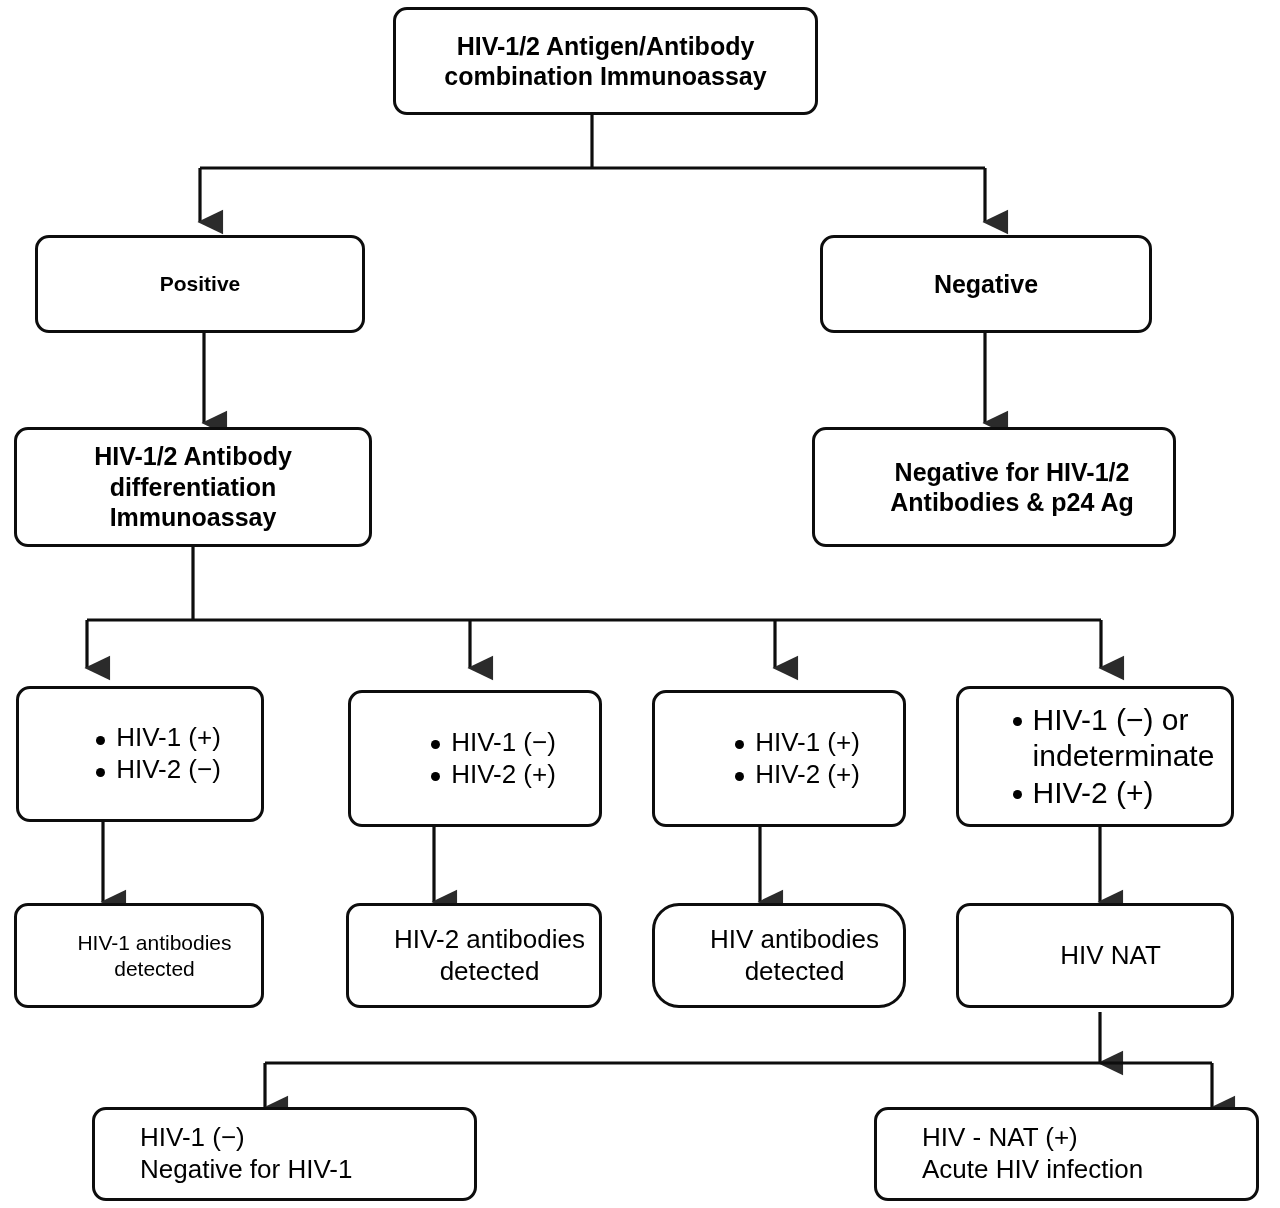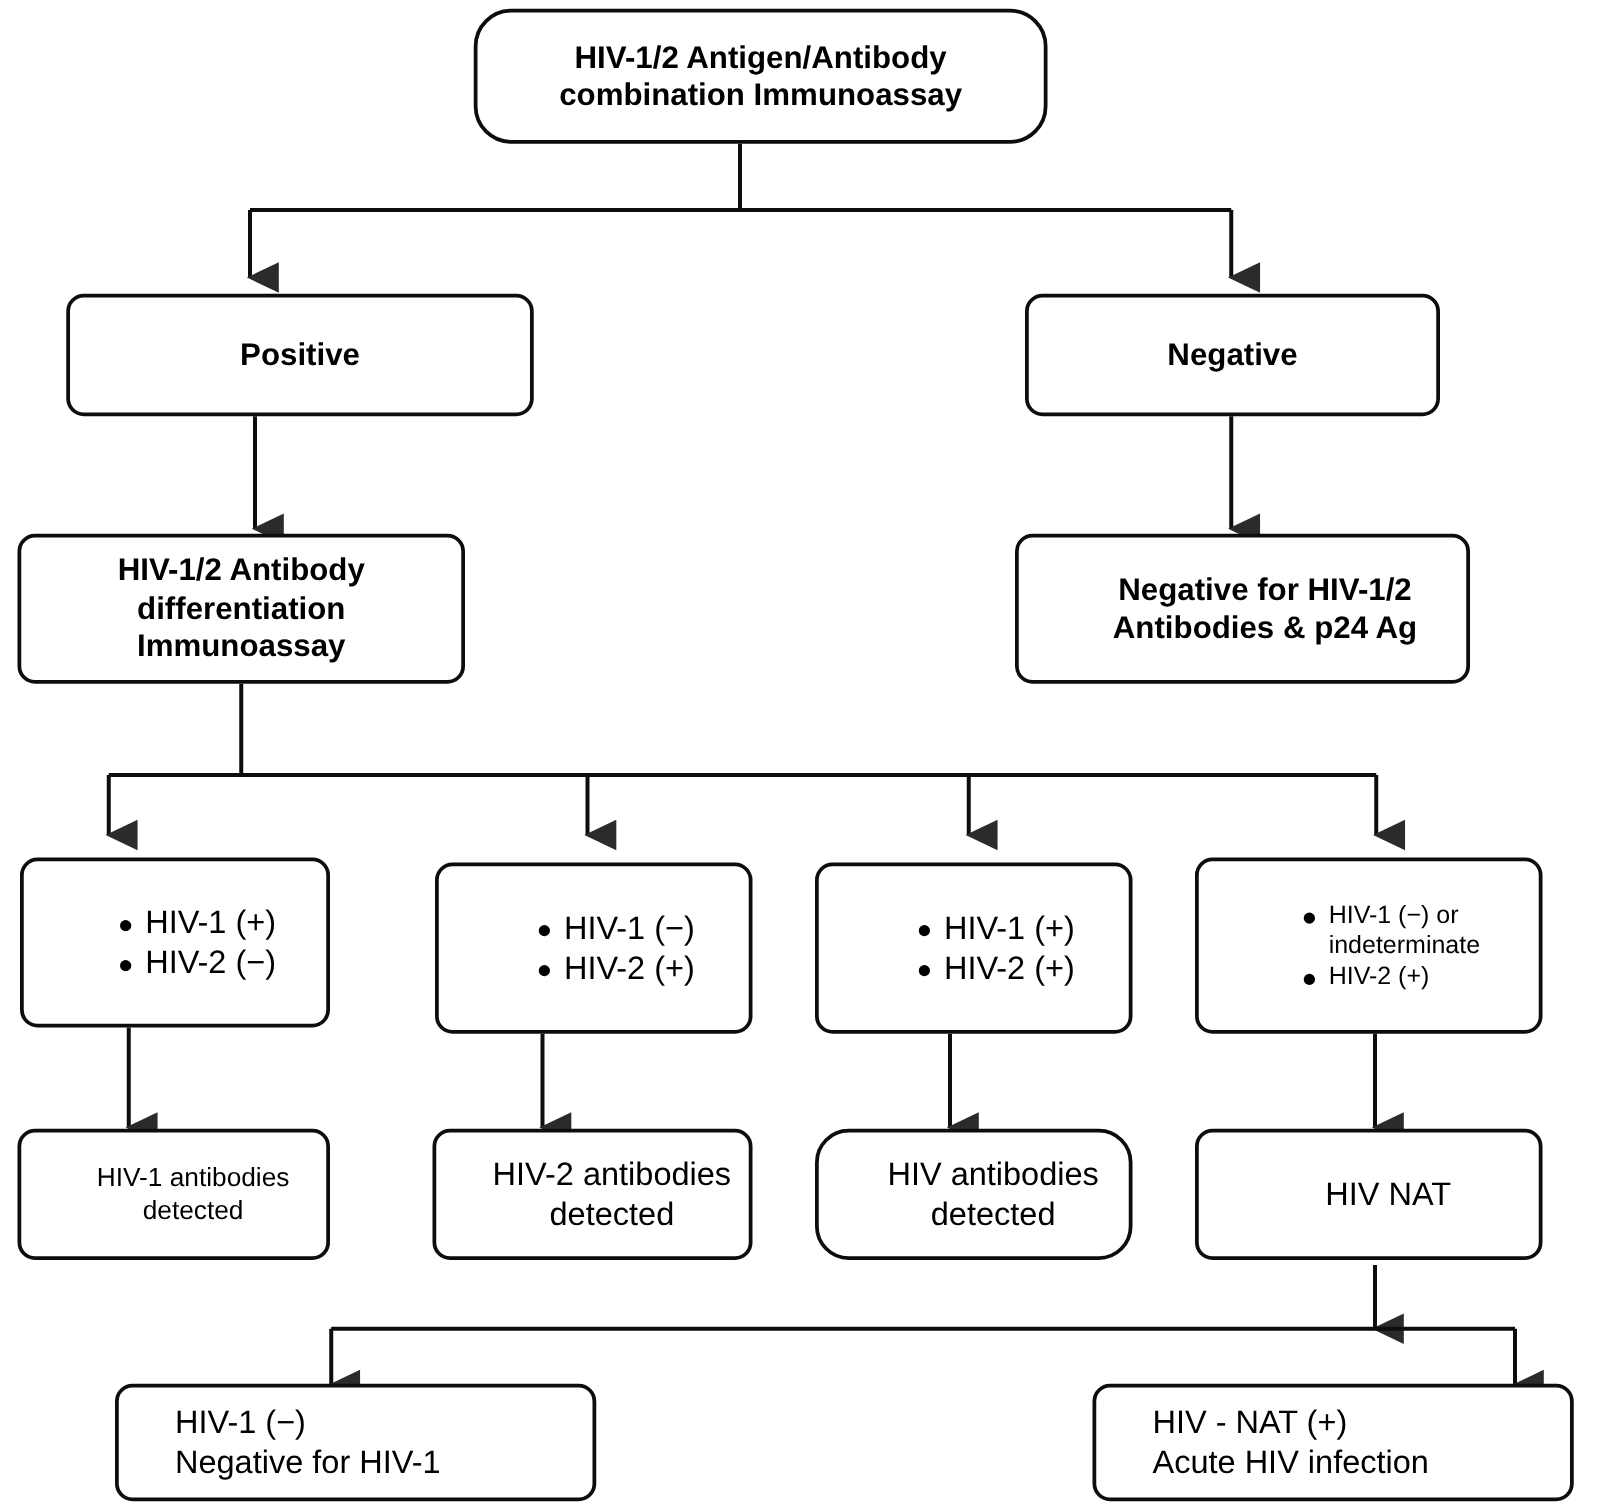--- a/index.html
+++ b/index.html
@@ -108,26 +108,26 @@
       <path d="M760,827 L760,902" marker-end="url(#ah)"></path>
       <path d="M1100,827 L1100,902" marker-end="url(#ah)"></path>
 
       <path d="M1100,1012 L1100,1063" marker-end="url(#ah)"></path>
       <path d="M265,1063 L1212,1063"></path>
       <path d="M265,1063 L265,1108" marker-end="url(#ah)"></path>
       <path d="M1212,1063 L1212,1108" marker-end="url(#ah)"></path>
     </g>
   </svg>
 
-  <div class="node bold" style="left:379px; top:7px; width:459px; height:108px; font-size:25px;border-radius:30px;">
+  <div class="node bold" style="left:393px; top:7px; width:425px; height:108px; font-size:25px;">
     <span class="txt">HIV-1/2 Antigen/Antibody
 combination Immunoassay</span>
   </div>
 
-  <div class="node bold" style="left:53px; top:235px; width:374px; height:98px; font-size:25px;">
+  <div class="node bold" style="left:35px; top:235px; width:330px; height:98px; font-size:21px;">
     <span class="txt">Positive</span>
   </div>
 
   <div class="node bold" style="left:820px; top:235px; width:332px; height:98px; font-size:25px;">
     <span class="txt">Negative</span>
   </div>
 
   <div class="node bold" style="left:14px; top:427px; width:358px; height:120px; font-size:25px;">
     <span class="txt">HIV-1/2 Antibody
 differentiation
@@ -153,21 +153,21 @@
     </ul>
   </div>
 
   <div class="node plain bullets" style="left:652px; top:690px; width:254px; height:137px; font-size:26px;">
     <ul>
       <li>HIV-1 (+)</li>
       <li>HIV-2 (+)</li>
     </ul>
   </div>
 
-  <div class="node plain bullets" style="left:956px; top:686px; width:278px; height:141px; font-size:20px;">
+  <div class="node plain bullets" style="left:956px; top:686px; width:278px; height:141px; font-size:30px;">
     <ul>
       <li>HIV-1 (−) or
 indeterminate</li>
       <li>HIV-2 (+)</li>
     </ul>
   </div>
 
   <div class="node plain" style="left:14px; top:903px; width:250px; height:105px; font-size:21px;">
     <span class="txt">HIV-1 antibodies
 detected</span>

